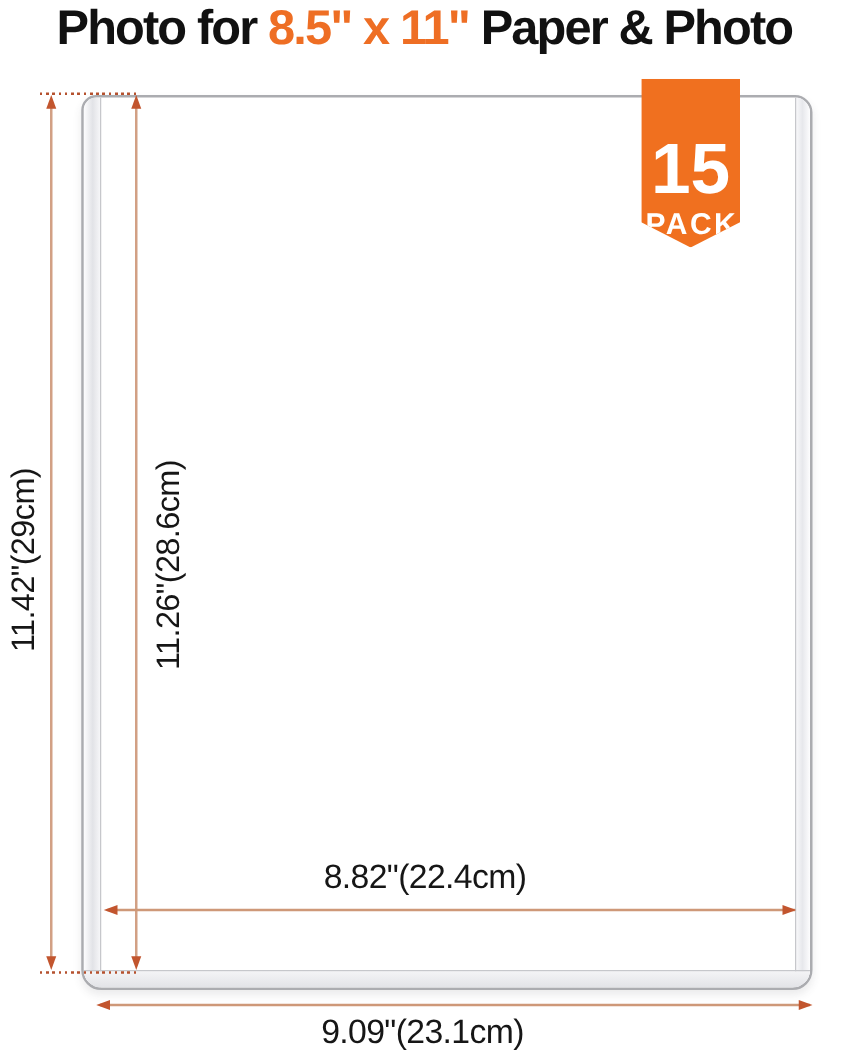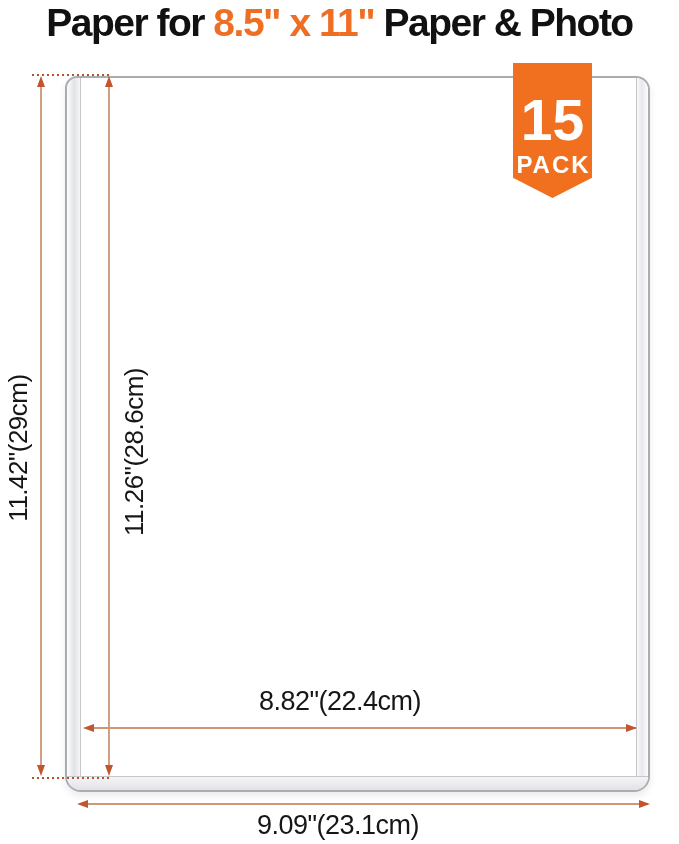--- a/index.html
+++ b/index.html
@@ -35,21 +35,21 @@
     background:linear-gradient(to bottom,#f4f4f6,#e2e3e7);
     border-top:1px solid #c6c7cb;
   }
   
   .badge{
     position:absolute;left:513px;top:63px;width:79px;height:135px;
     background:#F0701F;color:#ffffff;text-align:center;z-index:6;
     -webkit-clip-path:polygon(0 0,100% 0,100% 85%,50% 100%,0 85%);
     clip-path:polygon(0 0,100% 0,100% 85%,50% 100%,0 85%);
   }
-  .badge .count{font-size:57px;font-weight:bold;line-height:1;padding-top:29px;}
+  .badge .count{font-size:57px;font-weight:bold;line-height:1;padding-top:29px;margin-top:15px;}
   .badge .unit{font-size:24px;font-weight:bold;letter-spacing:2px;margin-top:2px;margin-left:2px;}
   
   .vline{position:absolute;width:2px;background:#D2A084;z-index:4;}
   .hline{position:absolute;height:2px;background:#CE9878;z-index:4;}
   .dotted{
     position:absolute;height:2px;z-index:5;
     background:repeating-linear-gradient(to right,#B5512E 0 2px,transparent 2px 5px);
   }
   .arr{position:absolute;width:0;height:0;z-index:5;}
   .arr-up{border-left:4px solid transparent;border-right:4px solid transparent;border-bottom:11px solid #C2552E;}
@@ -64,21 +64,21 @@
     width:170px;height:28px;font-size:26px;line-height:28px;
     transform:rotate(-90deg);transform-origin:center center;
   }
 </style>
 </head>
 <body>
 
 <div class="stage">
 
   <div class="title">
-    <span>Paper for </span><span class="hl">8.5" x 11"</span><span> Paper &amp; Photo</span>
+    <span>Photo for </span><span class="hl">8.5" x 11"</span><span> Paper &amp; Photo</span>
   </div>
 
   <div class="sheet">
     <div class="seam-left"></div>
     <div class="seam-right"></div>
     <div class="seam-bottom"></div>
   </div>
 
   <div class="badge">
     <div class="count">15</div>

